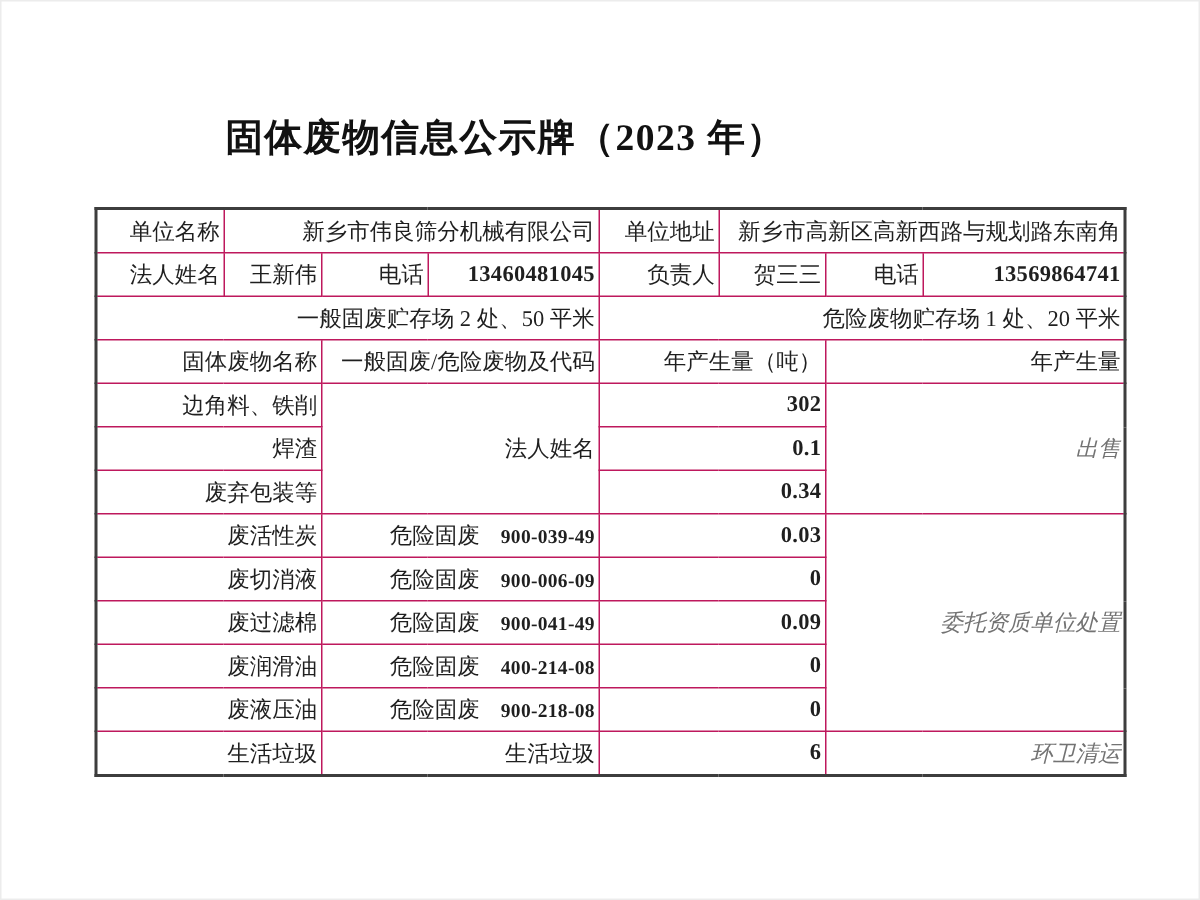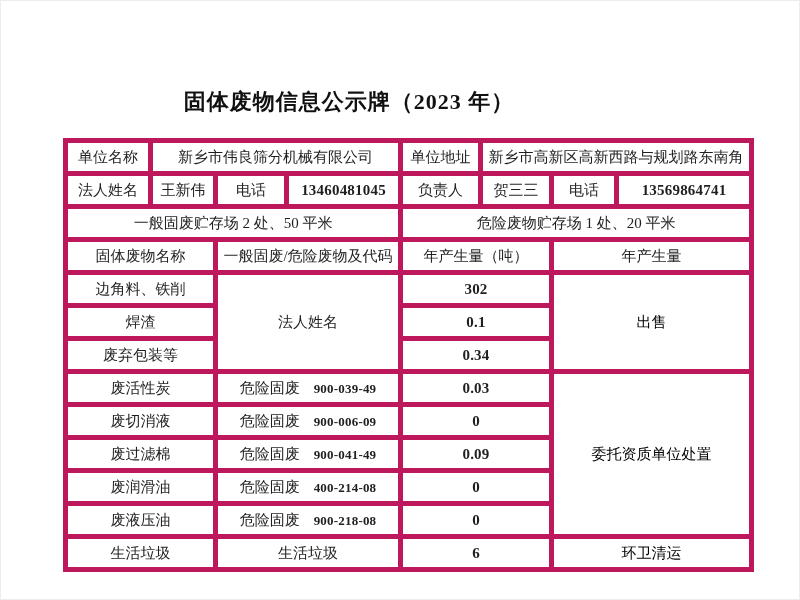--- a/index.html
+++ b/index.html
@@ -16,54 +16,54 @@
     border: 1px solid #ececec;
     font-family: "Liberation Serif", "DejaVu Serif", serif;
     color: #1f1f1f;
     overflow: hidden;
   }
   .title {
     position: absolute;
     top: 70px;
     left: 0;
     width: 664px;
-    margin: 16px;
+    margin: 4px;
     text-align: center;
-    font-size: 22px;
+    font-size: 25px;
     font-weight: bold;
     letter-spacing: 1px;
     color: #111111;
   }
   table.board {
     position: absolute;
     left: 62px;
     top: 137px;
     width: 686px;
     border-collapse: collapse;
     table-layout: fixed;
     border: 2px solid #3d3d3d;
   }
   table.board td {
-    border: 5px solid #be185d;
-    text-align: center;
+    border: 1px solid #be185d;
+    text-align: right;
     vertical-align: middle;
     height: 28px;
     font-size: 15px;
     padding: 0 2px;
     overflow: hidden;
     white-space: nowrap;
   }
   .num {
     font-family: Liberation Serif, serif;
     font-weight: bold;
     font-size: 13px;
     letter-spacing: 0.2px;
   }
   .codecell .type { margin-right: 14px; }
-  .blue { color: #000000; }
+  .blue { color: #737373; font-style: italic; }
 </style>
 </head>
 <body>
 
 <div class="page">
 
   <h1 class="title">固体废物信息公示牌（2023 年）</h1>
 
   <table class="board">
     <colgroup>

